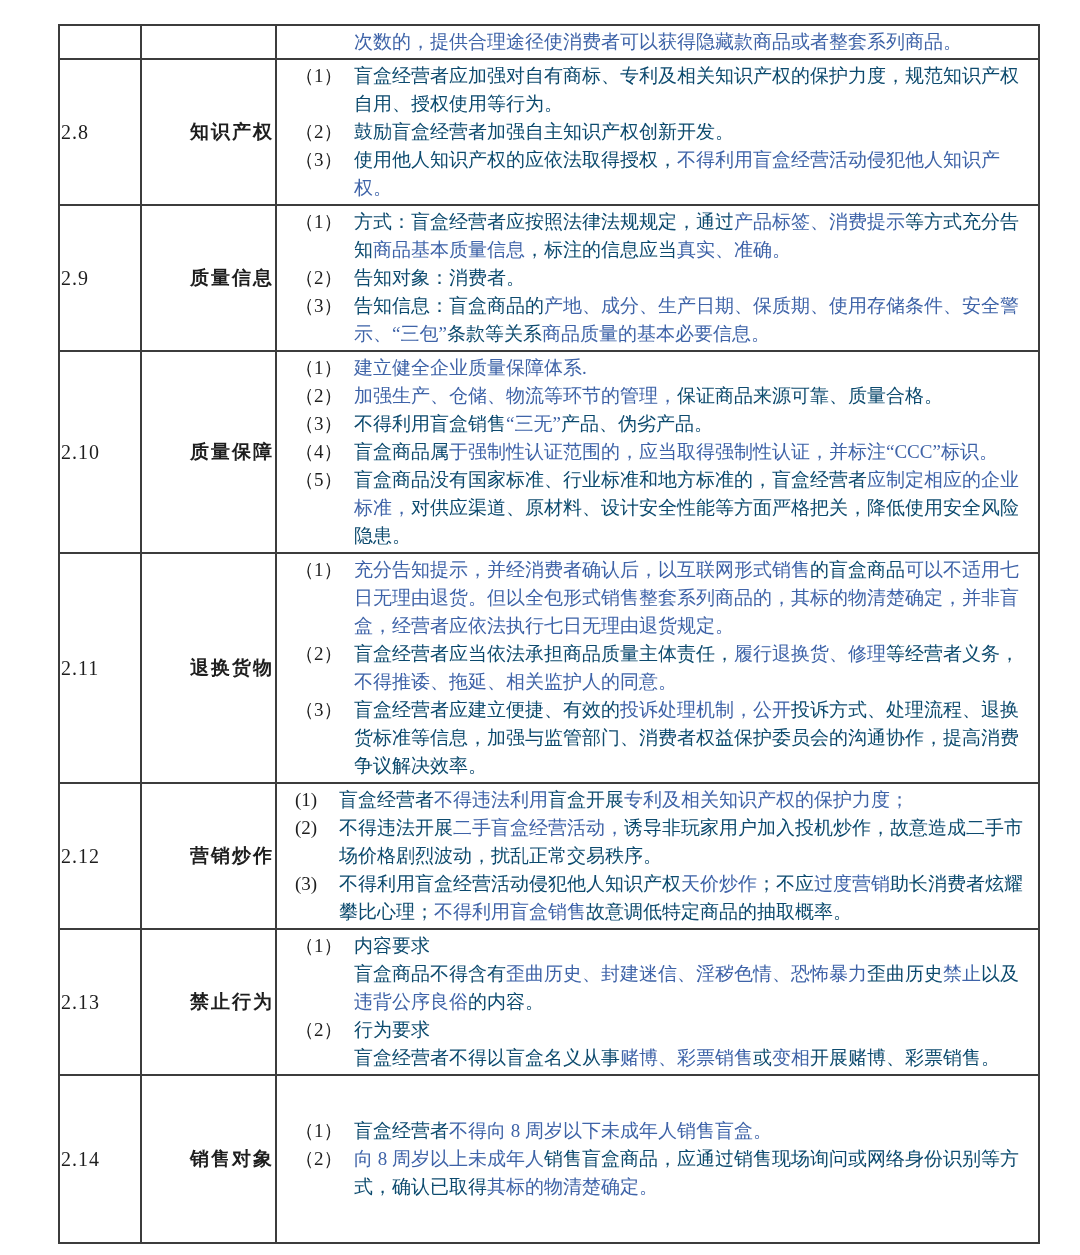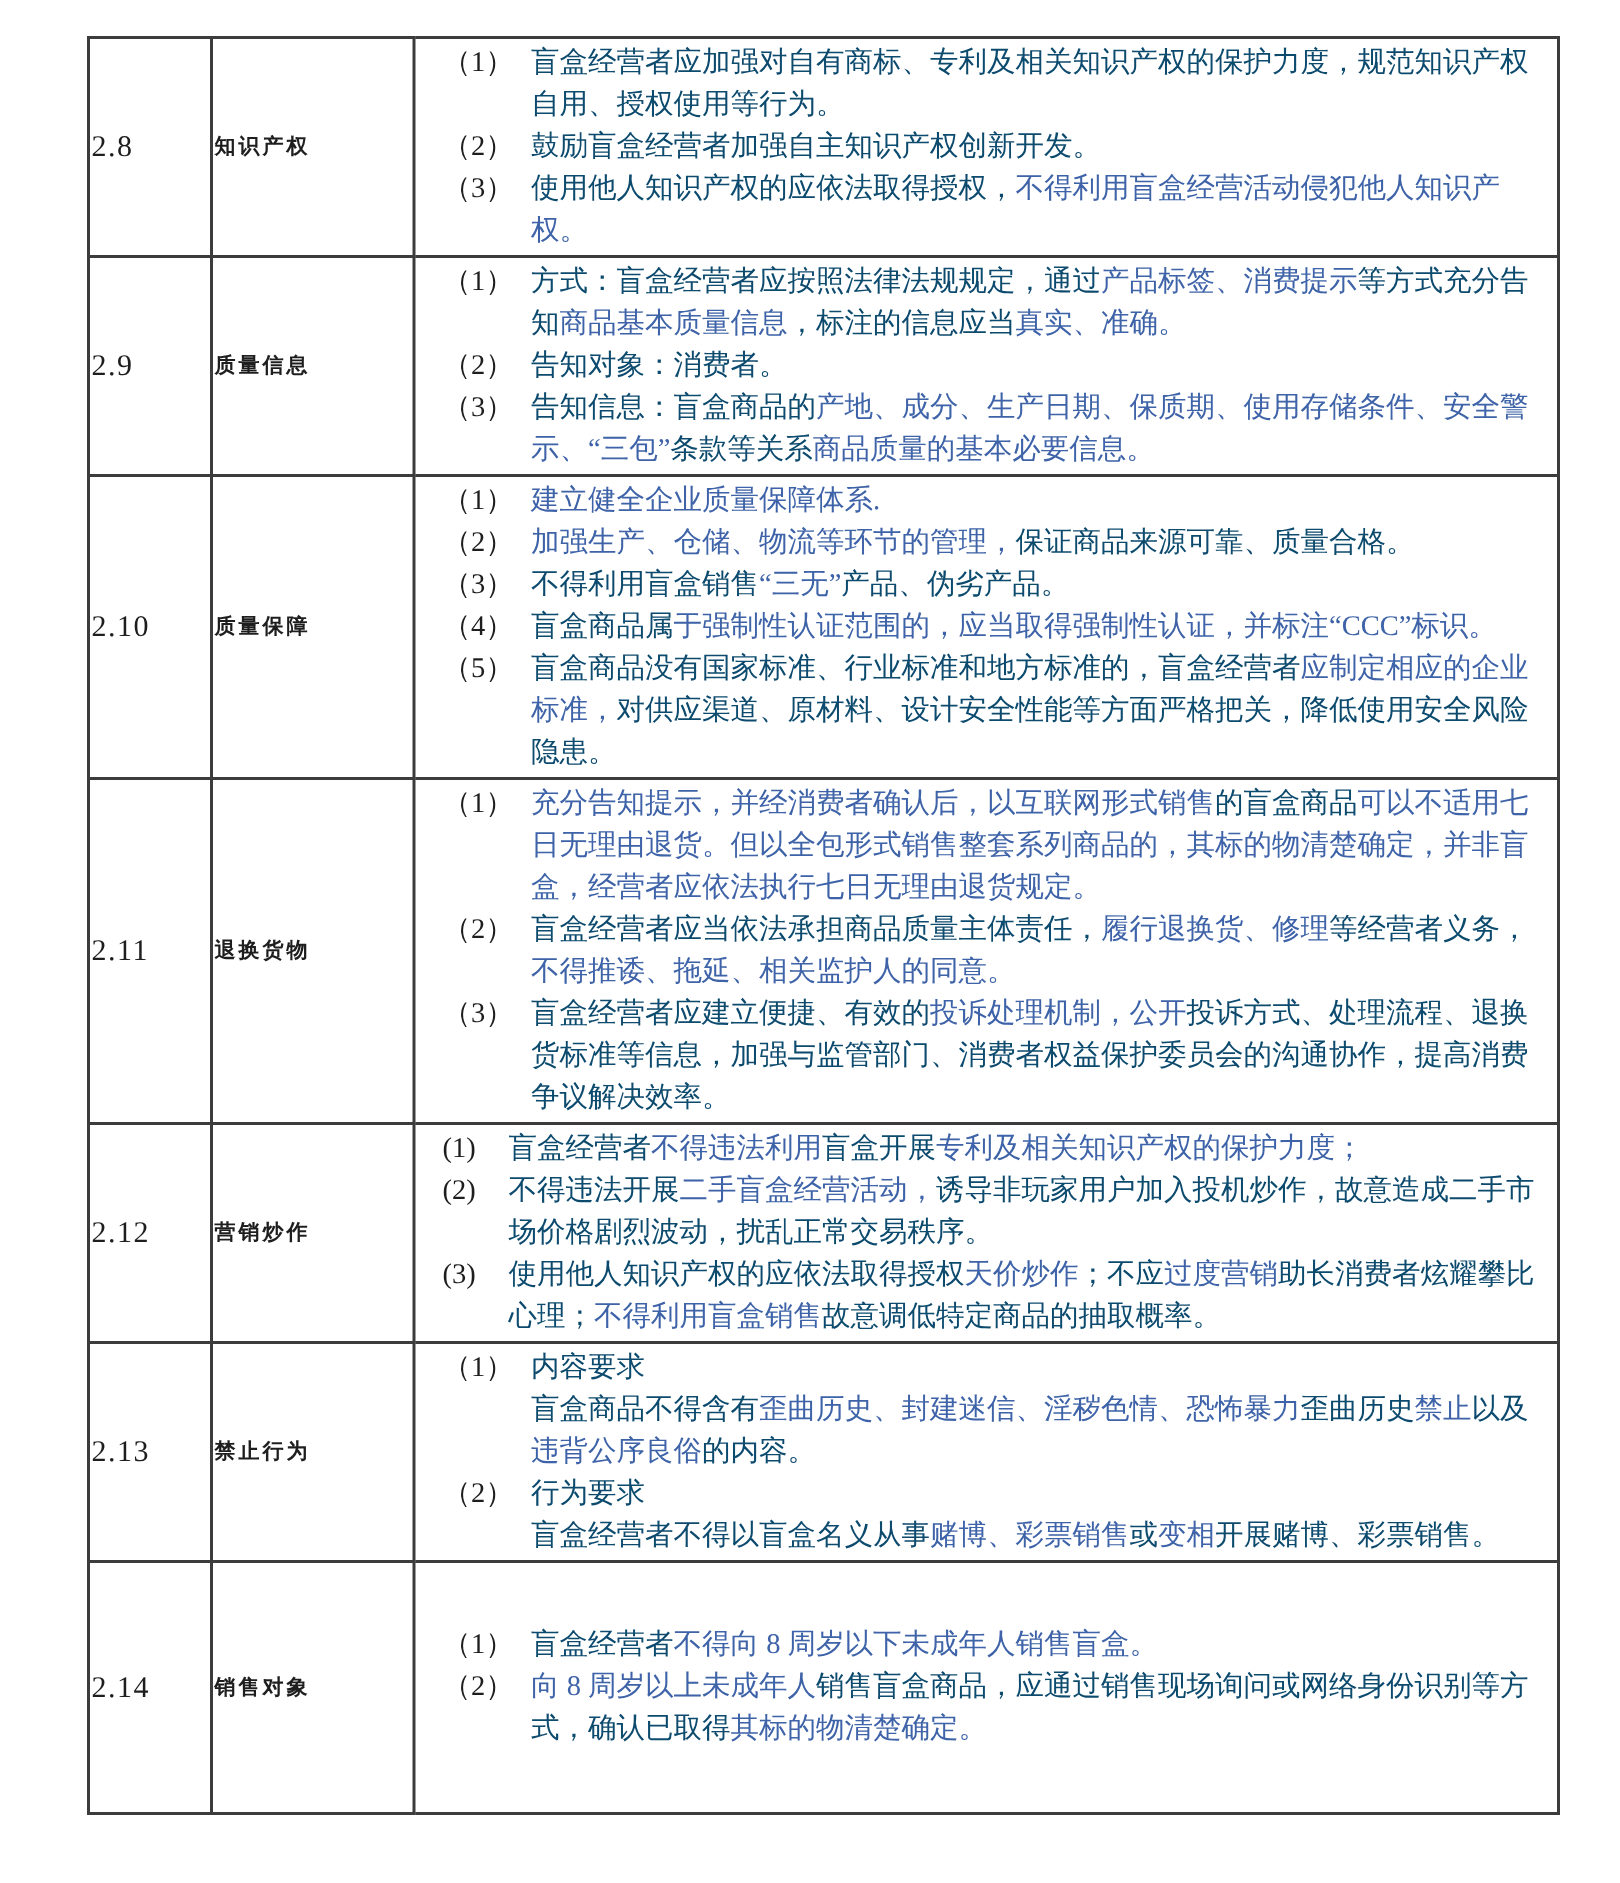--- a/index.html
+++ b/index.html
@@ -26,23 +26,23 @@
   table.regs td {
     border: 2px solid #3c3c3c;
     vertical-align: middle;
     color: #1e1e1e;
   }
   td.c-num {
     font-size: 20px;
     letter-spacing: 1px;
   }
   td.c-cat {
-    text-align: left;
+    text-align: right;
     font-weight: bold;
-    font-size: 14px;
+    font-size: 19px;
     letter-spacing: 2px;
   }
   td.c-content {
     padding: 2px 12px 2px 18px;
     font-size: 19px;
     line-height: 28px;
   }
   tr.r0 { height: 33px; }
   tr.r1 { height: 115px; }
   tr.r2 { height: 142px; }
@@ -64,20 +64,27 @@
 <body>
 
 <div class="page">
   <table class="regs">
     <colgroup>
       <col style="width:82px">
       <col style="width:135px">
       <col style="width:763px">
     </colgroup>
     <tbody id="tbody">
+        <tr class="r0">
+          <td class="c-num"></td>
+          <td class="c-cat"></td>
+          <td class="c-content">
+            <div class="item plain"><span class="txt"><span class="b">次数的，提供合理途径使消费者可以获得隐藏款商品或者整套系列商品。</span></span></div>
+          </td>
+        </tr>
         <tr class="r1">
           <td class="c-num">2.8</td>
           <td class="c-cat">知识产权</td>
           <td class="c-content">
             <div class="item tab">
               <span class="num">（1）</span>
               <span class="txt"><span class="k">盲盒经营者应加强对自有商标、专利及相关知识产权的保护力度，规范知识产权自用、授权使用等行为。</span></span>
             </div>
             <div class="item tab">
               <span class="num">（2）</span>
@@ -158,21 +165,21 @@
             <div class="item compact">
               <span class="num">(1) </span>
               <span class="txt"><span class="k">盲盒经营者</span><span class="b">不得违法利用</span><span class="k">盲盒开展</span><span class="b">专利及相关知识产权的保护力度；</span></span>
             </div>
             <div class="item compact">
               <span class="num">(2) </span>
               <span class="txt"><span class="k">不得违法开展</span><span class="b">二手盲盒经营活动，</span><span class="k">诱导非玩家用户加入投机炒作，故意造成二手市场价格剧烈波动，扰乱正常交易秩序。</span></span>
             </div>
             <div class="item compact">
               <span class="num">(3) </span>
-              <span class="txt"><span class="k">使用他人知识产权的应依法取得授权</span><span class="b">天价炒作</span><span class="k">；不应</span><span class="b">过度营销</span><span class="k">助长消费者炫耀攀比心理；</span><span class="b">不得利用盲盒销售</span><span class="k">故意调低特定商品的抽取概率。</span></span>
+              <span class="txt"><span class="k">不得利用盲盒经营活动侵犯他人知识产权</span><span class="b">天价炒作</span><span class="k">；不应</span><span class="b">过度营销</span><span class="k">助长消费者炫耀攀比心理；</span><span class="b">不得利用盲盒销售</span><span class="k">故意调低特定商品的抽取概率。</span></span>
             </div>
           </td>
         </tr>
         <tr class="r6">
           <td class="c-num">2.13</td>
           <td class="c-cat">禁止行为</td>
           <td class="c-content">
             <div class="item tab">
               <span class="num">（1）</span>
               <span class="txt"><span class="k">内容要求</span></span>

